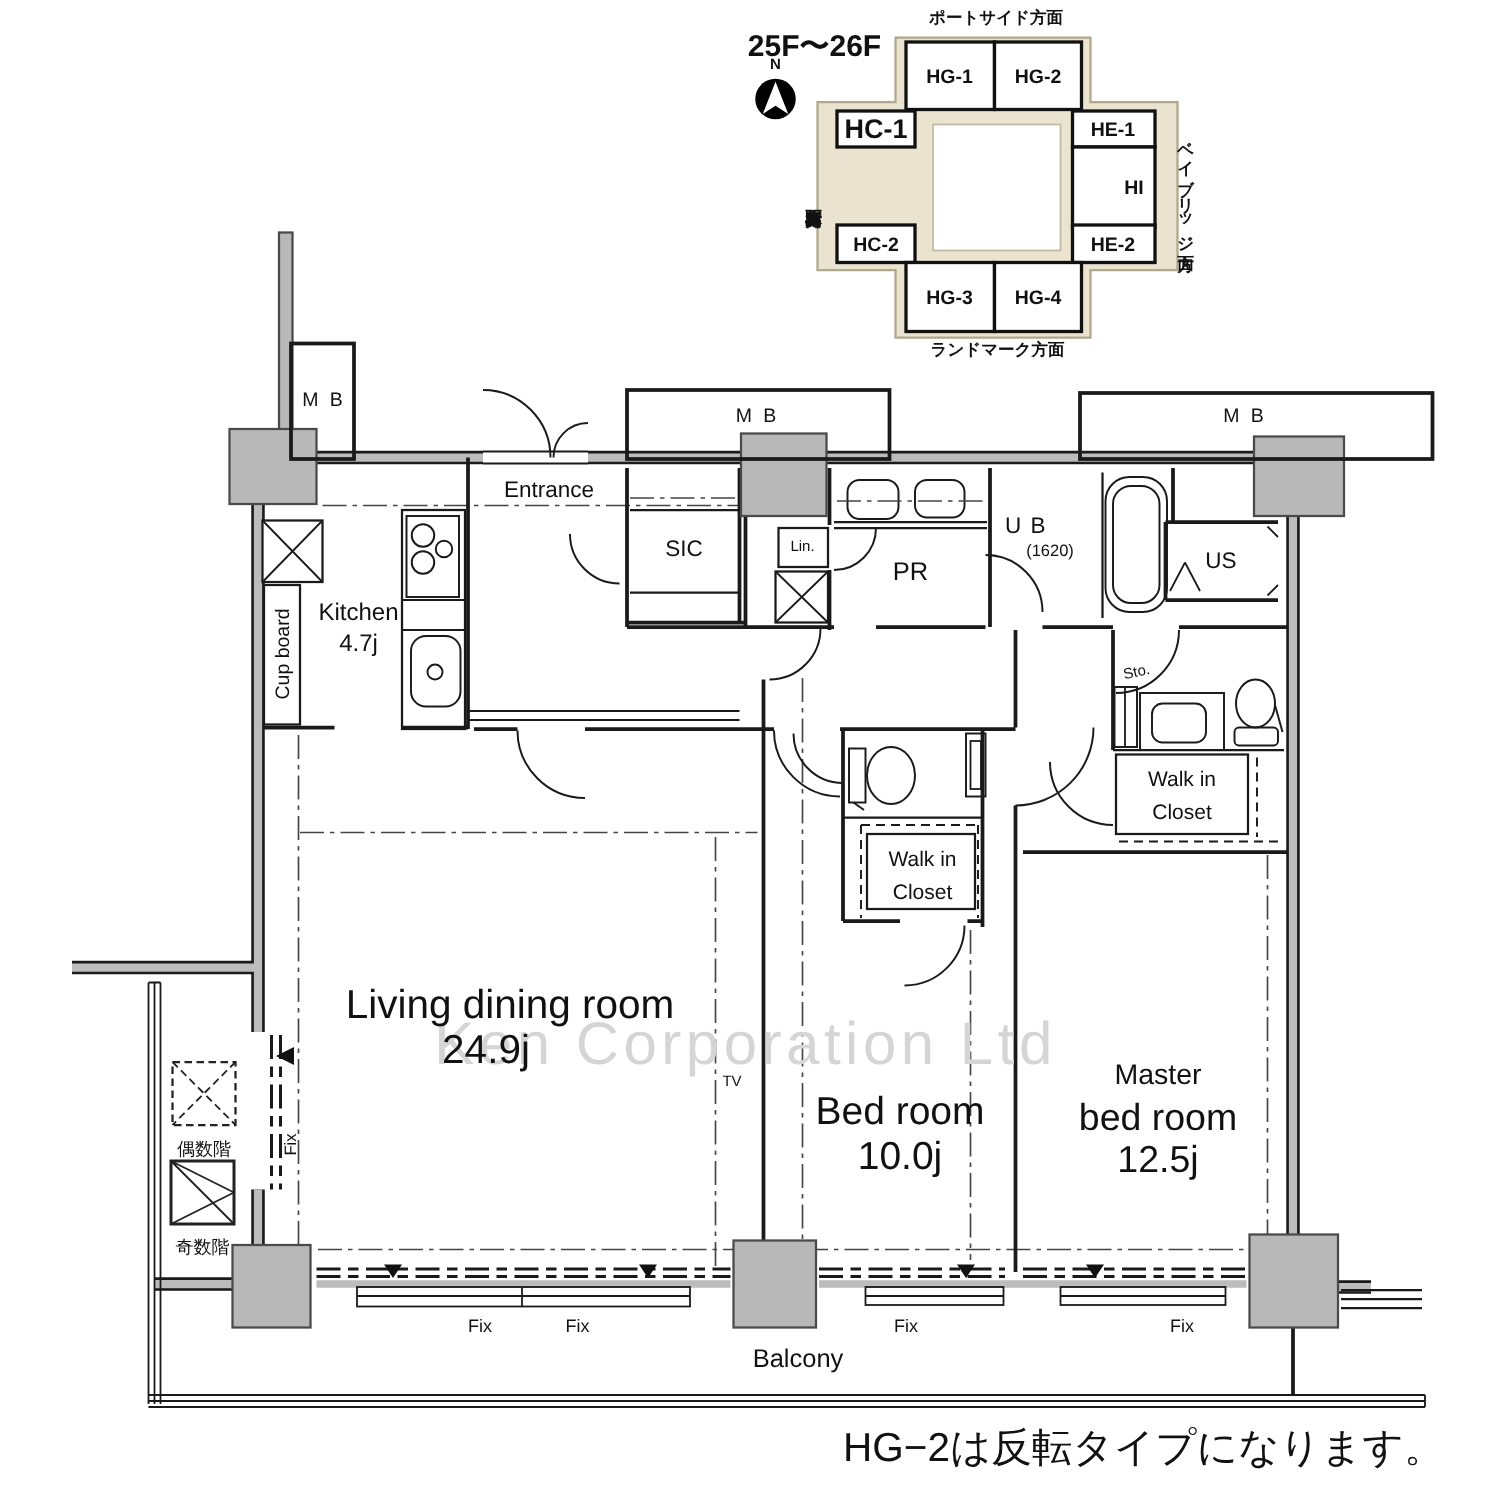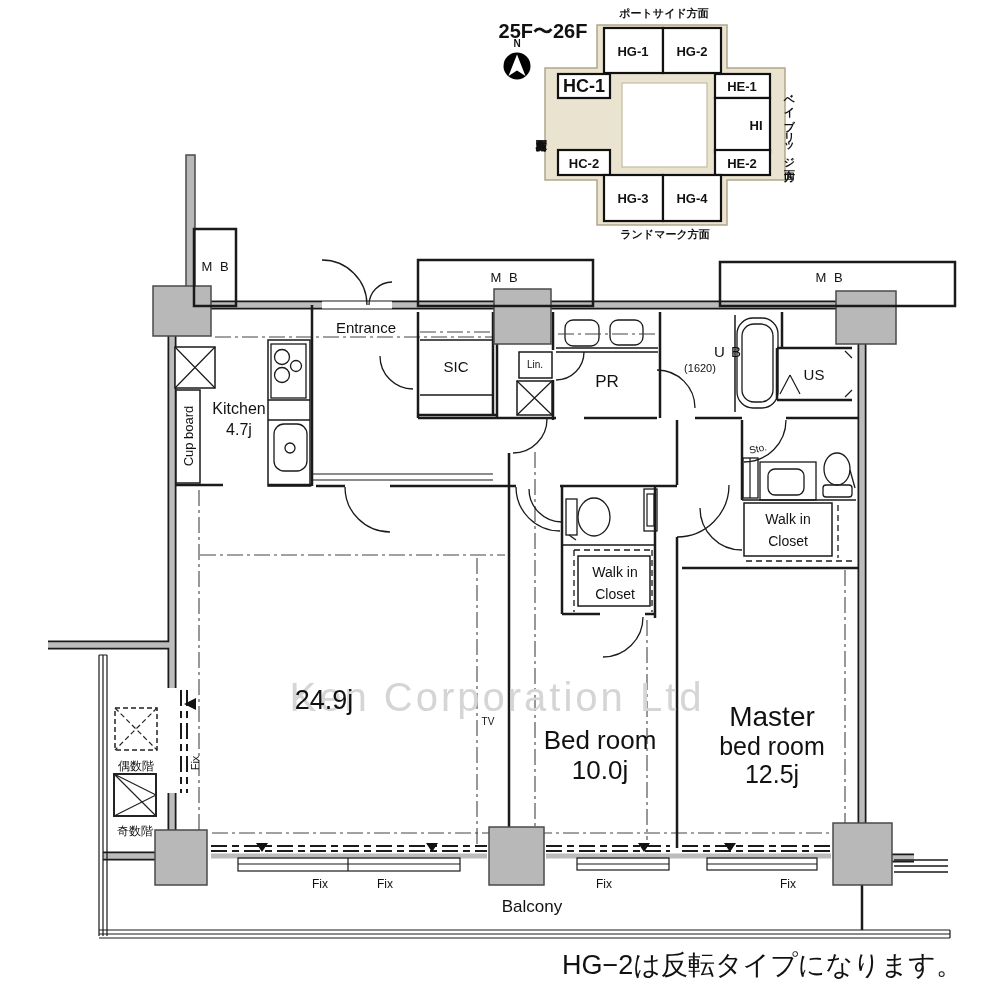--- a/index.html
+++ b/index.html
@@ -242,41 +242,42 @@
 <span class="lbl b" style="left:692px;top:198px;font-size:13px;">HG-4</span>
 
 <span class="lbl" style="left:216px;top:266px;font-size:13px;letter-spacing:2px;">M B</span>
 <span class="lbl" style="left:505px;top:277px;font-size:13px;letter-spacing:2px;">M B</span>
 <span class="lbl" style="left:830px;top:277px;font-size:13px;letter-spacing:2px;">M B</span>
 
 <span class="lbl" style="left:366px;top:327px;font-size:15px;">Entrance</span>
 <span class="lbl" style="left:456px;top:366px;font-size:15px;">SIC</span>
 <span class="lbl" style="left:535px;top:365px;font-size:10px;">Lin.</span>
 <span class="lbl" style="left:607px;top:381px;font-size:17px;">PR</span>
-<span class="lbl" style="left:728px;top:351px;font-size:15px;letter-spacing:1px;">U B</span>
+<span class="lbl" style="left:684px;top:351px;font-size:15px;letter-spacing:1px;">U B</span>
 <span class="lbl" style="left:700px;top:368px;font-size:11px;">(1620)</span>
 <span class="lbl" style="left:814px;top:374px;font-size:15px;">US</span>
 <span class="lbl tilt" style="left:758px;top:449px;font-size:10px;">Sto.</span>
 
 <span class="lbl" style="left:239px;top:409px;font-size:16px;">Kitchen</span>
 <span class="lbl" style="left:239px;top:430px;font-size:16px;">4.7j</span>
 <span class="lbl rot" style="left:188px;top:436px;font-size:13px;">Cup board</span>
 
 <span class="lbl" style="left:788px;top:519px;font-size:14px;">Walk in</span>
 <span class="lbl" style="left:788px;top:541px;font-size:14px;">Closet</span>
 <span class="lbl" style="left:615px;top:572px;font-size:14px;">Walk in</span>
 <span class="lbl" style="left:615px;top:594px;font-size:14px;">Closet</span>
 
+<span class="lbl" style="left:340px;top:670px;font-size:27px;">Living dining room</span>
 <span class="lbl" style="left:324px;top:700px;font-size:27px;">24.9j</span>
 <span class="lbl" style="left:488px;top:722px;font-size:10px;">TV</span>
 
 <span class="lbl" style="left:600px;top:740px;font-size:26px;">Bed room</span>
 <span class="lbl" style="left:600px;top:770px;font-size:26px;">10.0j</span>
 
-<span class="lbl" style="left:772px;top:717px;font-size:28px;">Master</span>
+<span class="lbl" style="left:772px;top:717px;font-size:19px;">Master</span>
 <span class="lbl" style="left:772px;top:746px;font-size:25px;">bed room</span>
 <span class="lbl" style="left:772px;top:774px;font-size:25px;">12.5j</span>
 
 <span class="lbl rot" style="left:195px;top:763px;font-size:11px;">Fix</span>
 <span class="lbl" style="left:320px;top:884px;font-size:12px;">Fix</span>
 <span class="lbl" style="left:385px;top:884px;font-size:12px;">Fix</span>
 <span class="lbl" style="left:604px;top:884px;font-size:12px;">Fix</span>
 <span class="lbl" style="left:788px;top:884px;font-size:12px;">Fix</span>
 
 <span class="lbl" style="left:532px;top:906px;font-size:17px;">Balcony</span>

